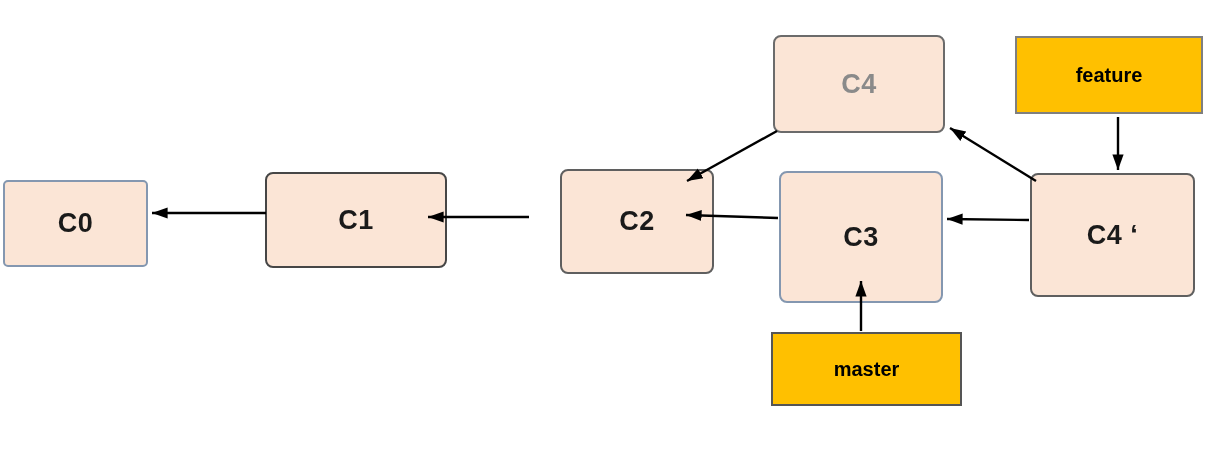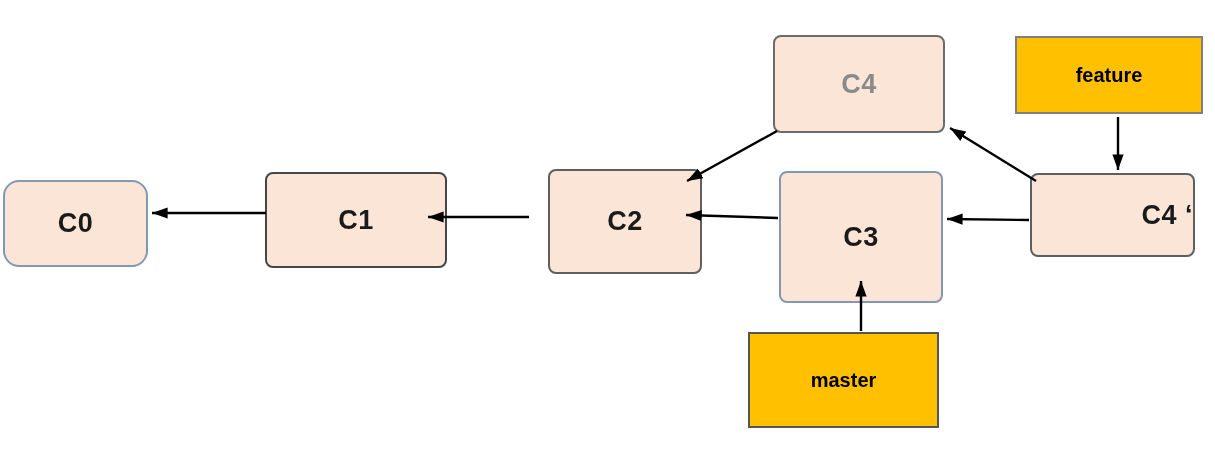--- a/index.html
+++ b/index.html
@@ -37,28 +37,28 @@
     position: absolute;
     background: var(--branch-fill);
     border: 2px solid #6e6e6e;
     display: flex;
     align-items: center;
     justify-content: center;
     font-weight: bold;
     font-size: 20px;
     color: #000000;
   }
-  #n-c0  { left: 3px;    top: 180px; width: 145px; height: 87px;  border-color: #8497B0; border-radius: 16px; }
+  #n-c0  { left: 3px;    top: 180px; width: 145px; height: 87px;  border-color: #8497B0; border-radius: 5px; }
   #n-c1  { left: 265px;  top: 172px; width: 182px; height: 96px;  border-color: #464646; }
-  #n-c2  { left: 548px;  top: 169px; width: 154px; height: 105px; border-color: #5f5f5f; }
+  #n-c2  { left: 560px;  top: 169px; width: 154px; height: 105px; border-color: #5f5f5f; }
   #n-c3  { left: 779px;  top: 171px; width: 164px; height: 132px; border-color: #8497B0; }
   #n-c4  { left: 773px;  top: 35px;  width: 172px; height: 98px;  border-color: #6b6b6b; color: var(--ghost-text); }
-  #n-c4p { left: 1030px; top: 173px; width: 165px; height: 84px; border-color: #5f5f5f; justify-content: flex-end; }
+  #n-c4p { left: 1030px; top: 173px; width: 165px; height: 124px; border-color: #5f5f5f; }
   #b-feature { left: 1015px; top: 36px;  width: 188px; height: 78px; border-color: #7f7f7f; }
-  #b-master  { left: 748px;  top: 332px; width: 191px; height: 96px; border-color: #555555; }
+  #b-master  { left: 771px;  top: 332px; width: 191px; height: 74px; border-color: #555555; }
   .arrow-layer {
     position: absolute;
     left: 0; top: 0;
     width: 1215px; height: 458px;
     pointer-events: none;
   }
   .arrow-layer line { stroke: var(--arrow); stroke-width: 2.4; }
   .arrow-layer .ah-path { fill: var(--arrow); }
 </style>
 </head>

